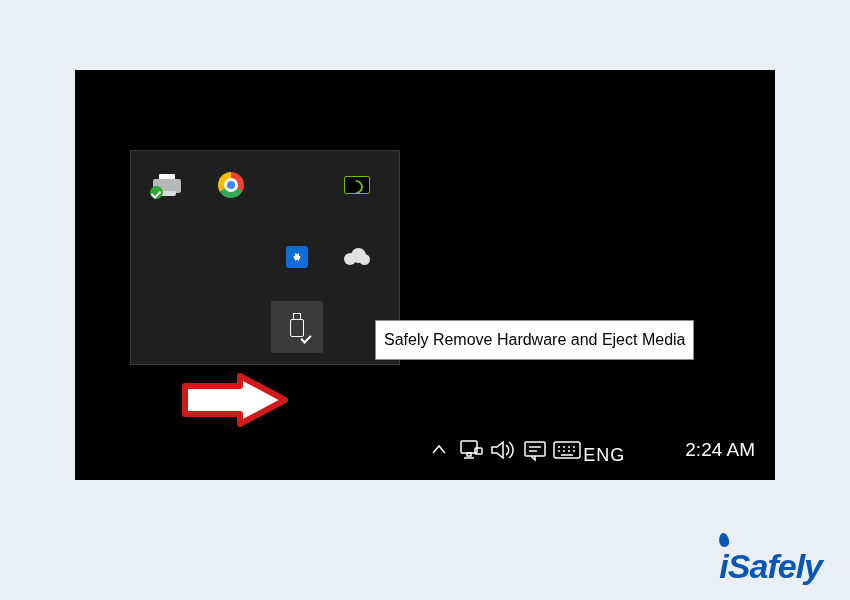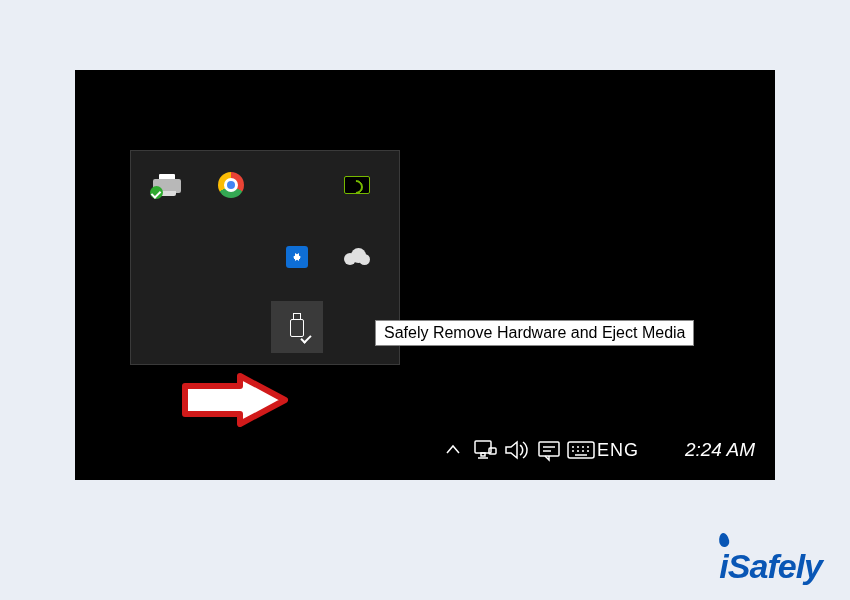--- a/index.html
+++ b/index.html
@@ -148,21 +148,21 @@
     border-right:2px solid #fff;
     border-bottom:2px solid #fff;
     transform:rotate(45deg);
   }
   
   .tooltip{
     position:absolute;
     left:300px; top:250px;
     background:#fff; color:#000;
     border:1px solid #888;
-    padding:3px 8px;
+    padding:10px 8px;
     font-size:16px;
     white-space:nowrap;
     z-index:10;
   }
   
   .arrow{
     position:absolute;
     left:105px; top:303px;
     z-index:5;
   }
@@ -182,26 +182,25 @@
   .taskbar .tb-icon{
     width:32px; height:32px;
     display:flex; align-items:center; justify-content:center;
   }
   .taskbar svg{ stroke:#fff; fill:none; stroke-width:1.5; }
   .lang{
     font-size:18px; letter-spacing:1px;
   }
   .clock{
     font-size:19px;
-    margin-left:4px;
-    font-style:italic;
+    margin-left:28px;
   }
   .taskbar-group{
-    display:flex; align-items:center; 
-    margin-right:24px;
+    display:flex; align-items:flex-end; 
+    margin-right:14px;
   }
   
   .watermark{
     position:absolute;
     right:28px; bottom:14px;
     font-family: Arial, sans-serif;
     font-size:34px;
     font-weight:800;
     font-style:italic;
     color:#0956b5;

